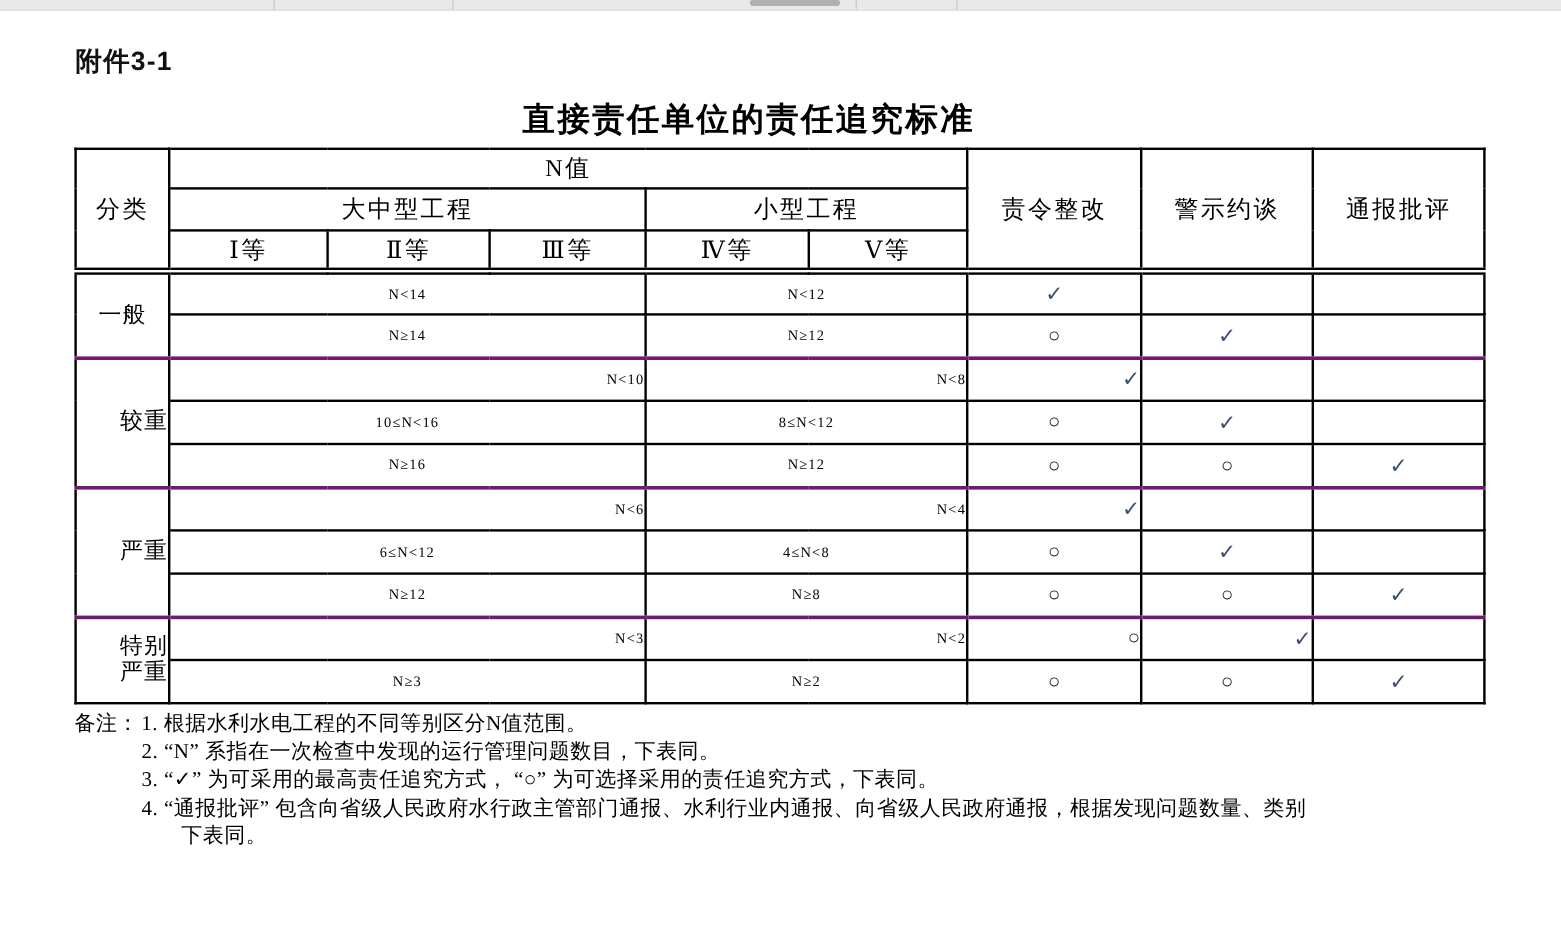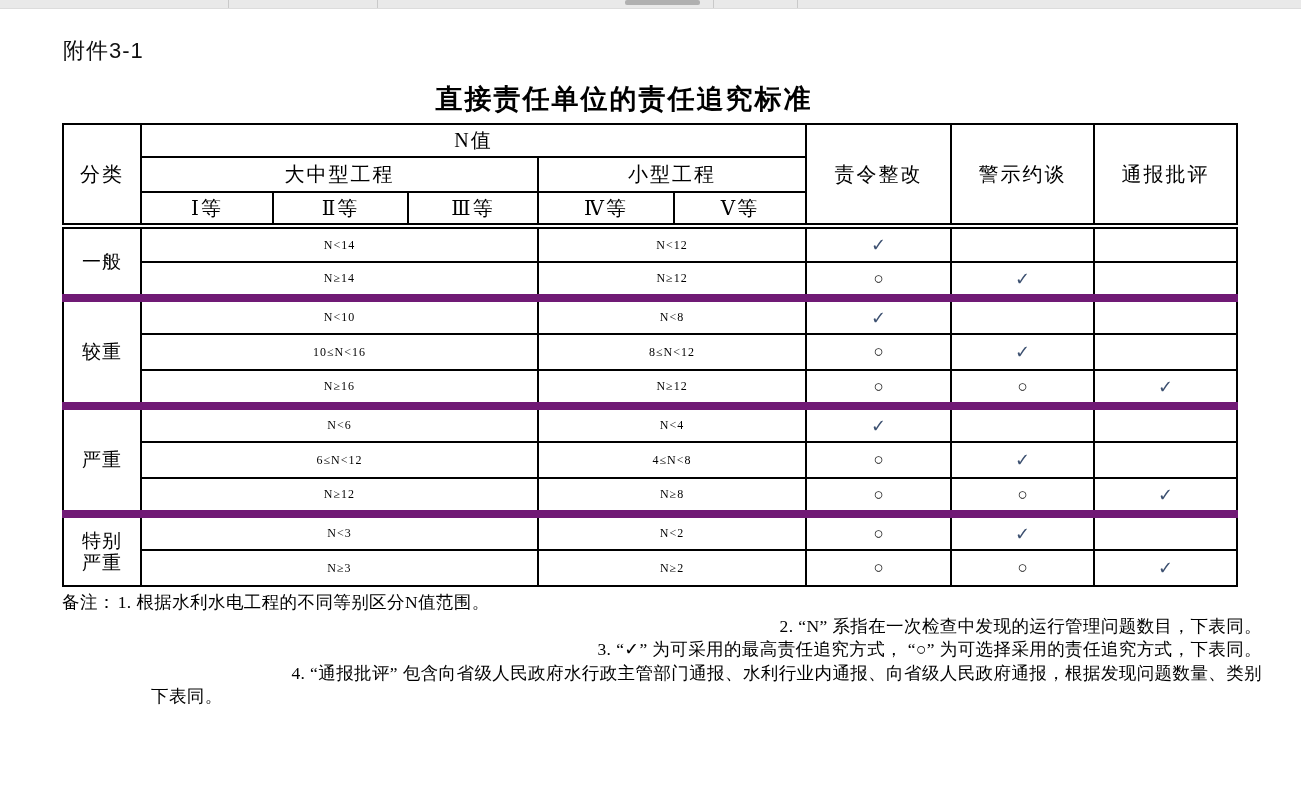--- a/index.html
+++ b/index.html
@@ -12,21 +12,21 @@
   .top-strip{
     position:absolute;left:0;top:0;width:1301px;height:8px;
     background:#e9e9e9;border-bottom:1px solid #dcdcdc;
   }
   .top-strip .sep{position:absolute;top:0;width:1px;height:8px;background:#c9c9c9;}
   .top-strip .thumb{position:absolute;top:0;height:5px;background:#b0b0b0;border-radius:2px;}
 
   .attachment{
     position:absolute;left:63px;top:36px;
     font-family:"Liberation Sans","DejaVu Sans",sans-serif;
-    font-size:22px;letter-spacing:1px;color:#111;
+    font-size:22px;letter-spacing:1px;color:#111;font-weight:bold;
   }
   .doc-title{
     position:absolute;left:0;top:81px;width:1248px;text-align:center;
     font-family:"Liberation Sans","DejaVu Sans",sans-serif;
     font-size:27px;font-weight:bold;letter-spacing:2px;color:#000;
   }
 
   table.main{
     position:absolute;left:62px;top:123px;
     width:1174px;border-collapse:collapse;table-layout:fixed;
@@ -40,28 +40,28 @@
   tr.h1{height:33px;} tr.h2{height:35px;padding-left:42px;} tr.h3{height:34px;}
   tr.body-row{height:36px;}
   td.nval{font-size:12px;letter-spacing:1px;}
   td.cat{font-size:19px;letter-spacing:1px;line-height:22px;}
   td.mark{font-size:18px;}
   td.mark.check{color:#3c5070;}
   td.mark.circle{color:#141414;font-size:17px;}
   
   tr.body-first td{border-top:6px double #000;}
   
-  tr.group-start td{border-top:8px solid #701a75;}
+  tr.group-start td{border-top:3px solid #701a75;text-align:right;}
 
   .notes{
     position:absolute;left:62px;top:591px;width:1200px;
     font-size:17.5px;line-height:23.5px;color:#000000;letter-spacing:0.4px;
   }
   .notes .line{white-space:nowrap;}
-  .notes .indent{margin-left:56px;text-align:right;}
+  .notes .indent{margin-left:56px;}
   .notes .cont{margin-left:89px;}
   .notes .label{margin-right:2px;}
 </style>
 </head>
 <body>
 
 <div class="top-strip">
   <div class="sep" style="left:228px"></div>
   <div class="sep" style="left:377px"></div>
   <div class="sep" style="left:713px"></div>

